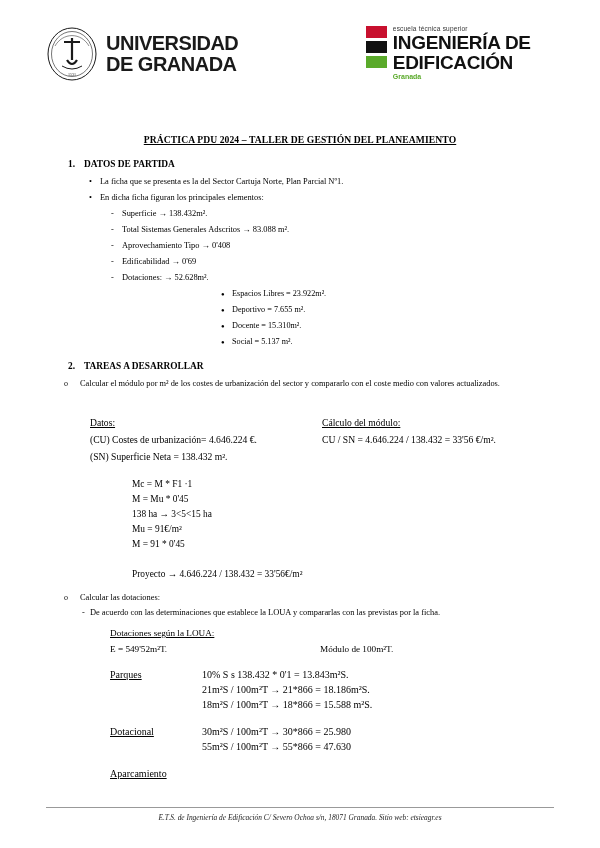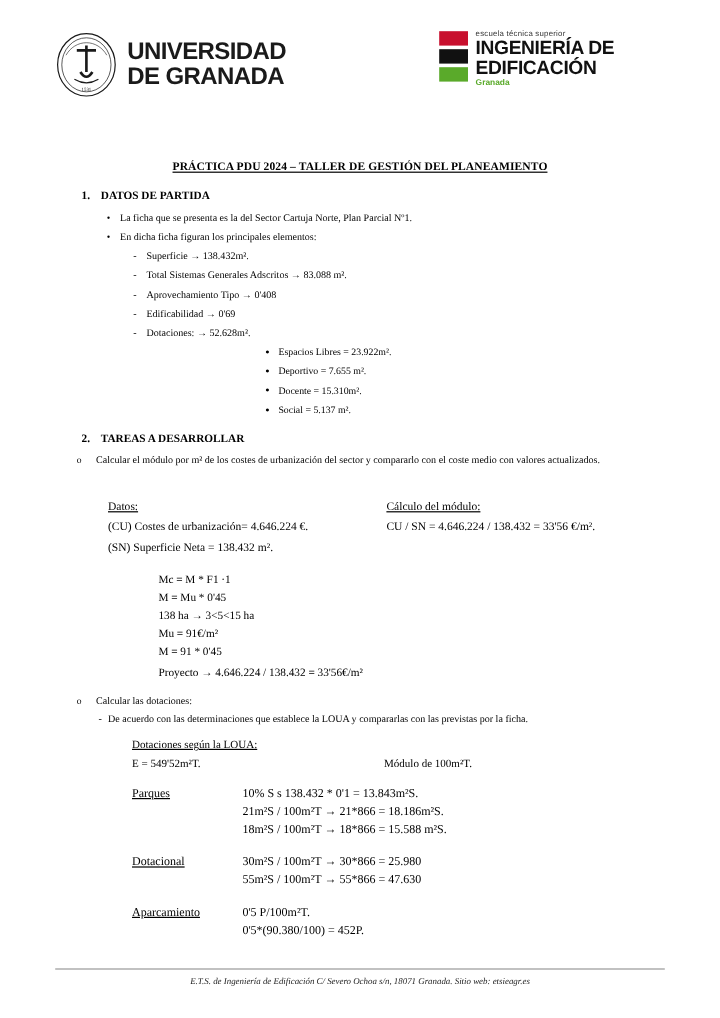--- a/index.html
+++ b/index.html
@@ -73,21 +73,21 @@
     padding-left: 6px;
     font-family: "Liberation Sans", sans-serif;
     line-height: 1.05;
   }
   .etsie-sup {
     font-size: 6.5px;
     color: #333;
     letter-spacing: 0.2px;
   }
   .etsie-main {
-    font-size: 16px;
+    font-size: 19px;
     font-weight: bold;
     color: #111;
     letter-spacing: -0.3px;
   }
   .etsie-city {
     font-size: 7px;
     color: #5aaa2a;
     font-weight: bold;
   }
 
@@ -194,21 +194,21 @@
   }
 
   .mono-block {
     margin-left: 86px;
     margin-top: 12px;
     font-size: 9.4px;
     line-height: 15px;
   }
   .proj {
     margin-left: 86px;
-    margin-top: 4px;
+    margin-top: 17px;
     font-size: 9.4px;
   }
 
   .sub-block { margin-left: 64px; font-size: 9.2px; line-height: 16px; }
 
   .calc-table {
     margin-left: 64px;
     margin-top: 10px;
     font-size: 10px;
     line-height: 15px;
@@ -355,23 +355,19 @@
         <div class="calc-vals">
           <div>30m²S / 100m²T → 30*866 = 25.980</div>
           <div>55m²S / 100m²T → 55*866 = 47.630</div>
         </div>
       </div>
     </div>
 
     <div class="calc-group">
       <div class="calc-row">
         <div class="calc-label">Aparcamiento</div>
-        <div class="calc-vals">
-          <div>0'5  P/100m²T.</div>
-          <div>0'5*(90.380/100) = 452P.</div>
-        </div>
       </div>
     </div>
   </div>
 
   <div class="footer">E.T.S. de Ingeniería de Edificación        C/ Severo Ochoa s/n, 18071   Granada. Sitio web: etsieagr.es</div>
 
 </div>
 
 </body></html>

